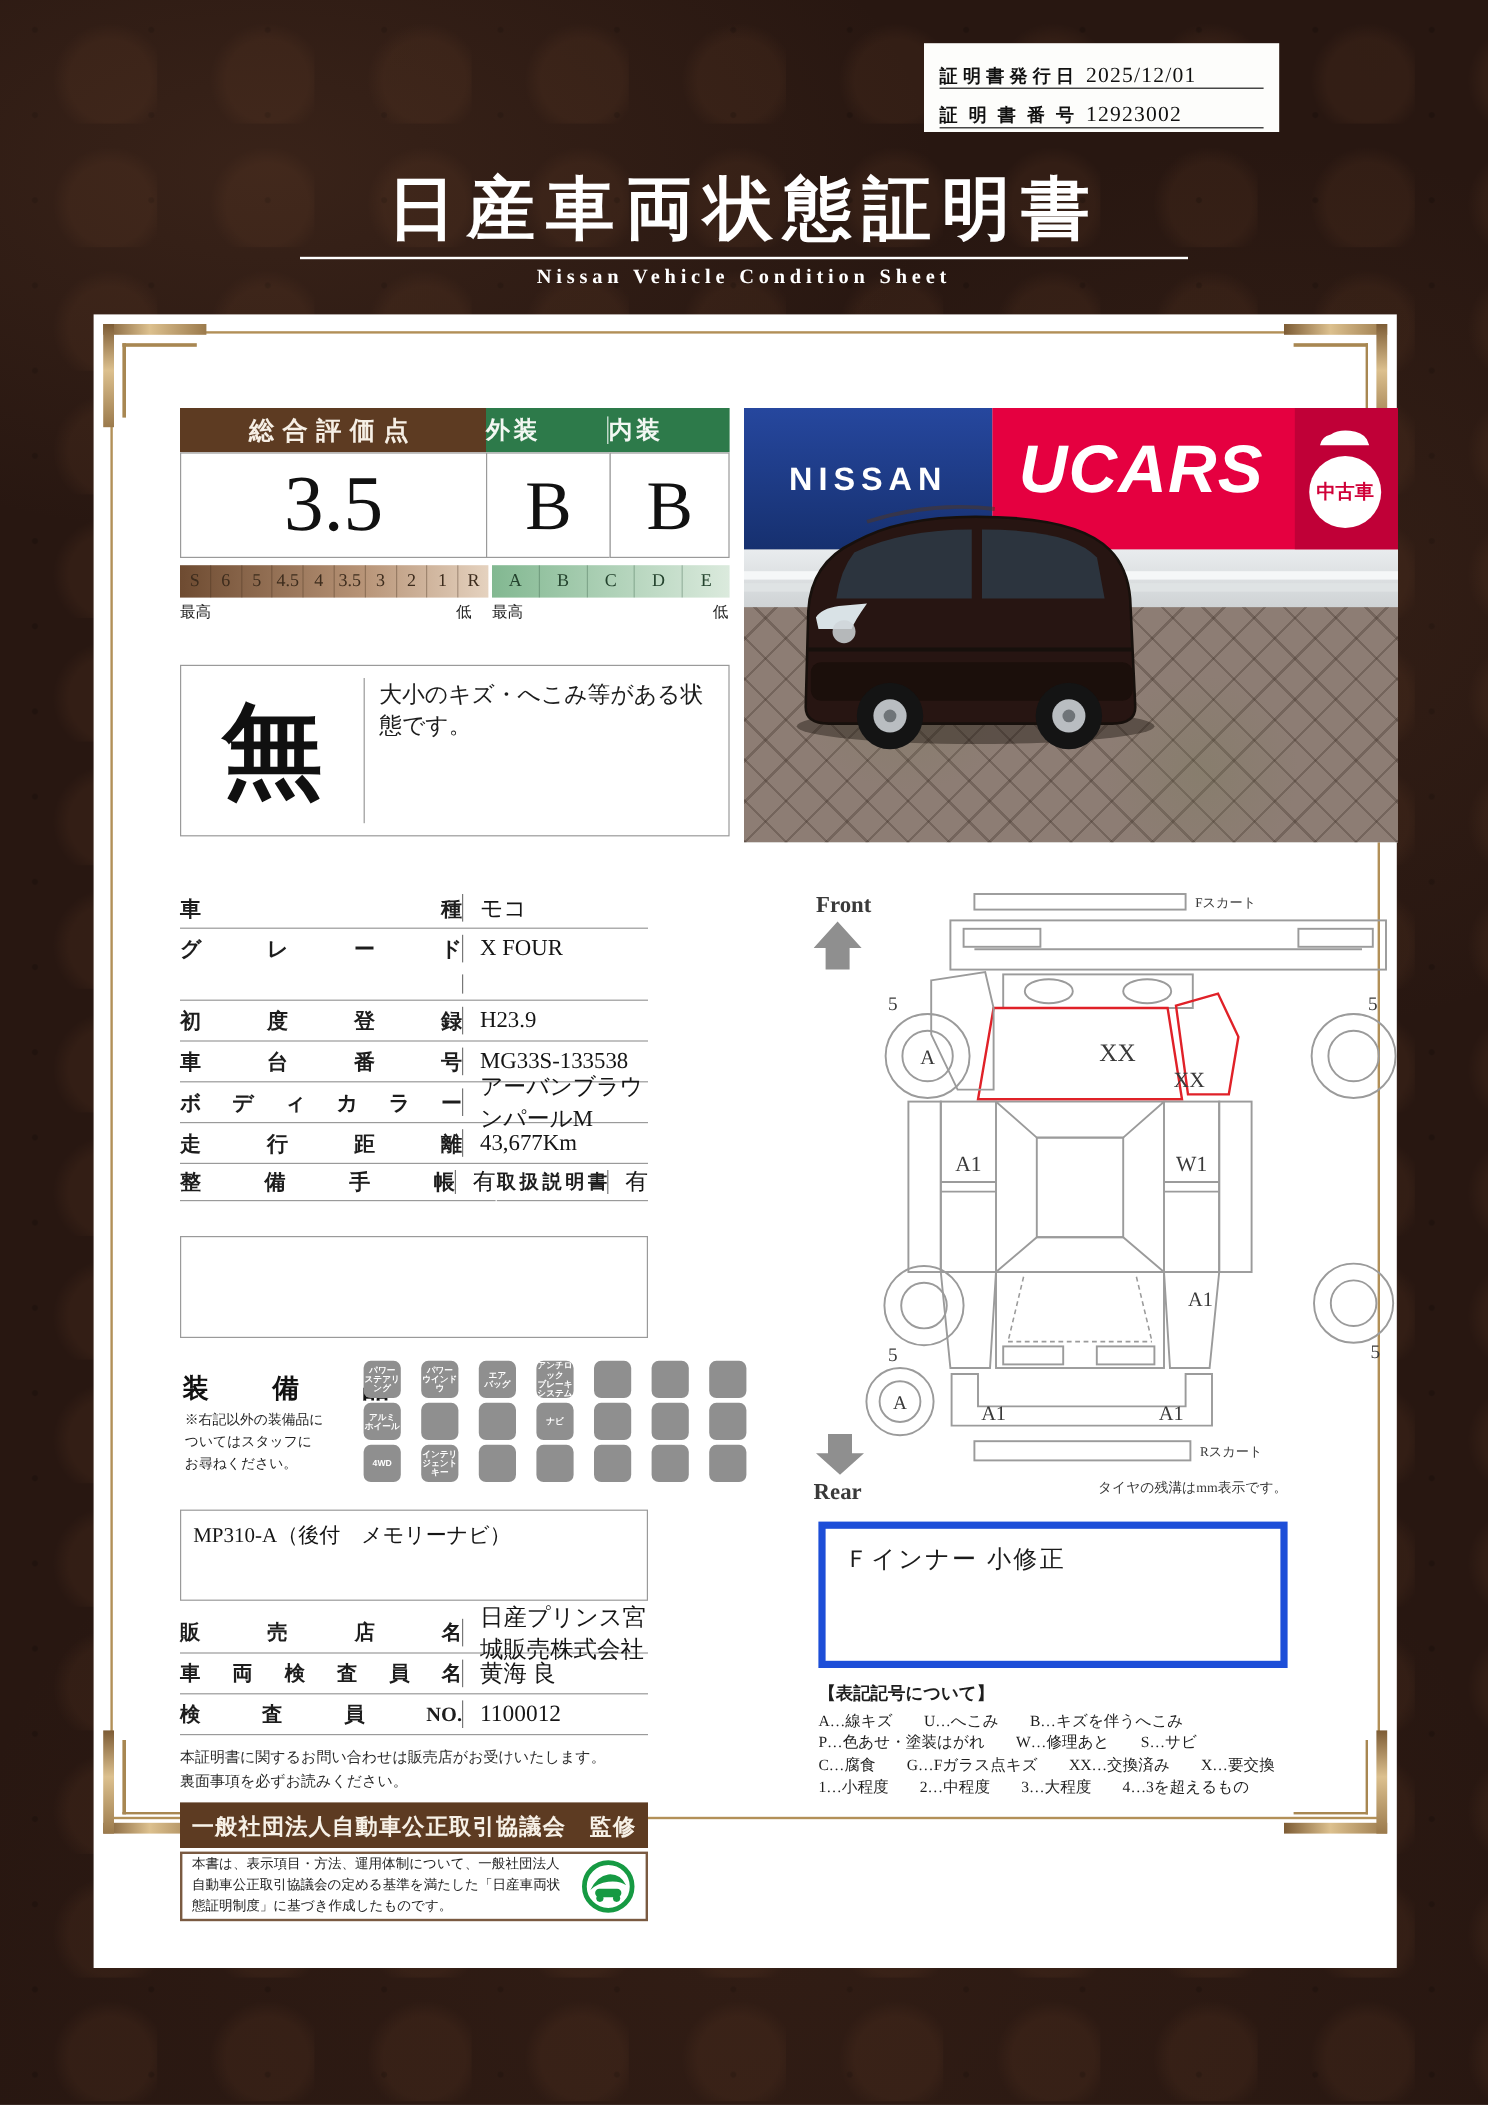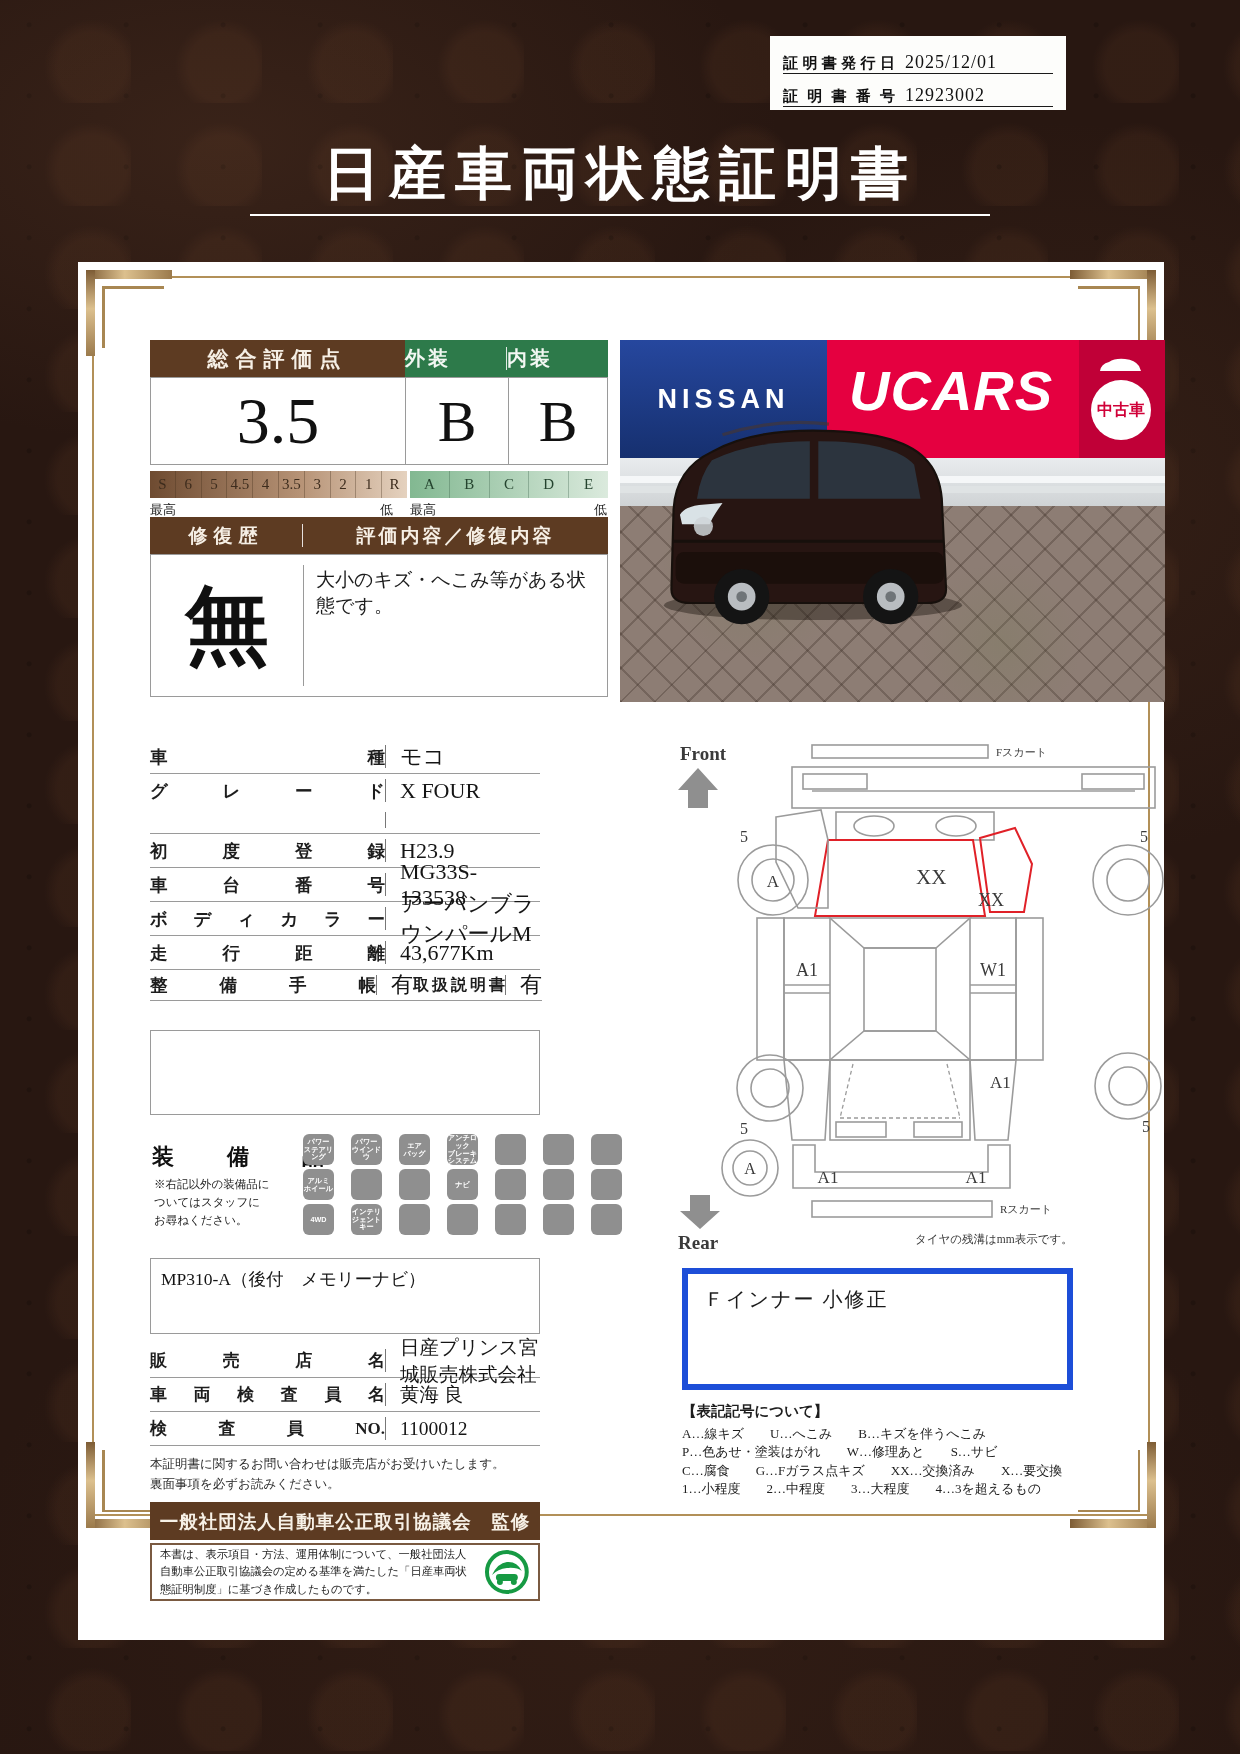--- a/index.html
+++ b/index.html
@@ -83,21 +83,21 @@
       radial-gradient(circle at 70% 70%, rgba(116,126,84,.22), transparent 20%),
       repeating-linear-gradient(45deg, rgba(58,44,36,.30) 0 2px, transparent 2px 24px),
       repeating-linear-gradient(-45deg, rgba(58,44,36,.30) 0 2px, transparent 2px 24px);}
   .ph-car{position:absolute;left:28px;top:52px;}
   
   .spec{position:absolute;left:72px;top:478px;width:390px;}
   .t-row{display:flex;align-items:stretch;border-bottom:1px solid #9a9a9a;height:33px;}
   .t-row.nb{border-bottom:none;}
   .t-row.short{height:26px;}
   .t-label{width:235px;align-self:center;text-align:justify;text-align-last:justify;font-size:17.5px;font-weight:600;color:#1d1d1d;}
-  .t-val{flex:1;border-left:1.2px solid #777;margin:5px 0;padding-left:14px;display:flex;align-items:center;font-size:22px;color:#151515;}
+  .t-val{flex:1;border-left:1.2px solid #777;margin:5px 0;padding-left:14px;display:flex;align-items:center;font-size:19px;color:#151515;}
   .dual{display:flex;height:31px;margin-top:0;}
   .dual .half1{display:flex;width:263px;border-bottom:1px solid #9a9a9a;}
   .dual .half1 .t-label{width:235px;}
   .dual .gap{width:37px;}
   .dual .half2{display:flex;flex:1;border-bottom:1px solid #9a9a9a;}
   .dual .half2 .t-label{width:92px;font-size:16px;}
   .empty-box{position:absolute;left:72px;top:768px;width:390px;height:85px;border:1px solid #9a9a9a;box-sizing:border-box;background:#fff;}
   
   .eq-label{position:absolute;left:74px;top:880px;width:172px;text-align:justify;text-align-last:justify;font-size:22px;font-weight:700;color:#111;}
   .eq-note{position:absolute;left:76px;top:914px;width:180px;font-size:11.5px;color:#222;line-height:1.55;white-space:pre-line;}
@@ -137,20 +137,21 @@
       <span class="cert-value">2025/12/01</span>
     </div>
     <div class="cert-row">
       <span class="cert-label">証明書番号</span>
       <span class="cert-value">12923002</span>
     </div>
   </div>
 
   <div class="title">日産車両状態証明書</div>
   <div class="title-underline"></div>
+  <div class="subtitle">Nissan  Vehicle  Condition  Sheet</div>
 
   <div class="card">
     <div class="frame"></div>
     <div class="corner tl">
         <div class="h"></div>
         <div class="v"></div>
         <div class="h2"></div>
         <div class="v2"></div>
       </div>
     <div class="corner tr">
@@ -199,25 +200,20 @@
       <span>B</span>
       <span>C</span>
       <span>D</span>
       <span>E</span>
     </div>
     <div class="scale-note" style="left:72px;top:239px;">最高</div>
     <div class="scale-note" style="left:302px;top:239px;">低</div>
     <div class="scale-note" style="left:332px;top:239px;">最高</div>
     <div class="scale-note" style="left:516px;top:239px;">低</div>
 
-    <div class="hd-brown rep-hd">
-      <span class="l">修復歴</span>
-      <span class="d"></span>
-      <span class="r">評価内容／修復内容</span>
-    </div>
     <div class="rep-body">
       <div class="rep-nashi">無</div>
       <div class="rep-div"></div>
       <div class="rep-text">大小のキズ・へこみ等がある状態です。</div>
     </div>
 
     <div class="photo">
       <div class="ph-blue">NISSAN</div>
       <div class="ph-red">
         <div class="ph-ucars">UCARS</div>

